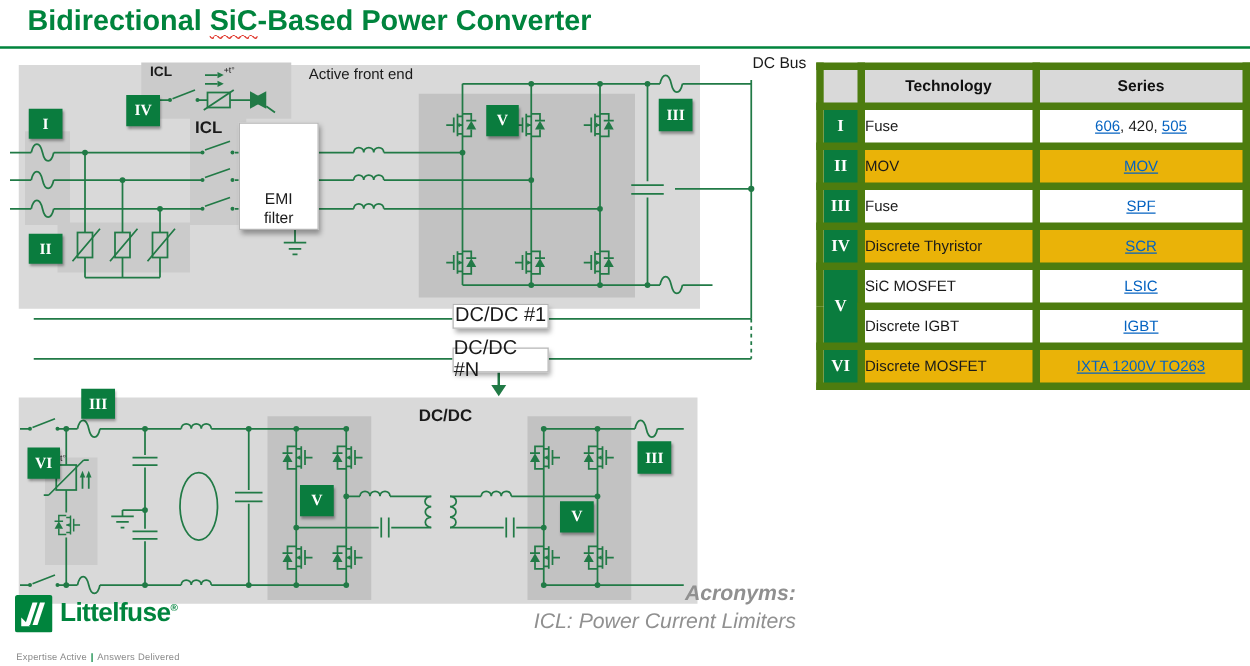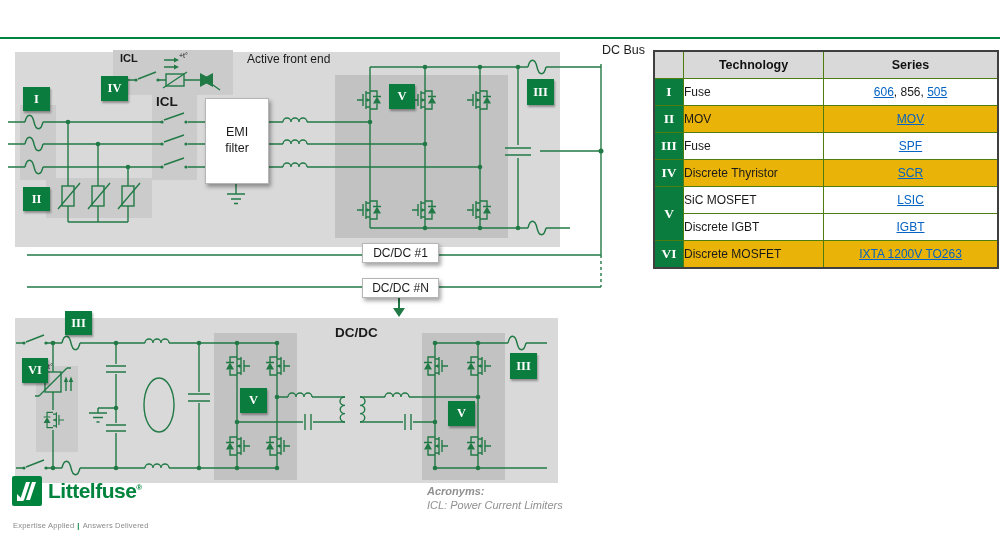--- a/index.html
+++ b/index.html
@@ -11,51 +11,52 @@
   .rule{position:absolute;left:0;top:37px;width:1000px;height:2px;background:#00843D;}
   
   .circuit{position:absolute;left:0;top:0;}
   
   .lbl{position:absolute;white-space:nowrap;color:#1a1a1a;}
   .b12{font-size:12px;font-weight:normal;}
   .b11{font-size:11px;font-weight:bold;}
   .b13{font-size:13.5px;font-weight:bold;}
   .r12{font-size:12.5px;margin-left:24px;}
   .wbox{position:absolute;background:#fff;border:1px solid #b5b5b5;box-shadow:2px 3px 4px rgba(0,0,0,.35);
-        display:flex;align-items:center;justify-content:center;font-size:12px;color:#1a1a1a;}
+        display:flex;align-items:center;justify-content:center;font-size:16px;color:#1a1a1a;}
   .emi{text-align:center;line-height:1.25;font-size:12.5px;}
   .badge{position:absolute;background:#0A7C3E;color:#fff;display:flex;align-items:center;justify-content:center;
          font-family:"Liberation Serif",serif;font-weight:bold;font-size:12.5px;box-shadow:1px 2px 2px rgba(0,0,0,.35);}
   
   table.lf{position:absolute;left:653px;top:50px;border-collapse:collapse;table-layout:fixed;
            font-size:12px;background:#fff;border:2px solid #3f3f3f;}
-  table.lf th,table.lf td{border:1px solid #4d7c0f;height:26px;padding:0;overflow:hidden;}
+  table.lf th,table.lf td{border:6px solid #4d7c0f;height:26px;padding:0;overflow:hidden;}
   table.lf th{background:#d9d9d9;font-size:12.5px;font-weight:bold;color:#111;}
   td.num{width:28px;background:#0A7C3E;color:#fff;text-align:center;
          font-family:"Liberation Serif",serif;font-weight:bold;font-size:13.5px;}
   td.tech{width:139px;padding-left:9px;color:#1a1a1a;margin-left:16px;}
   td.ser{width:173px;text-align:center;}
   tr.alt td{background:#eab308;}
   tr.alt td.num{background:#0A7C3E;}
   a.lnk{color:#0563C1;text-decoration:underline;cursor:pointer;}
   .plain{color:#1a1a1a;}
   
   .logo{position:absolute;left:12px;top:476px;display:flex;align-items:flex-start;}
   .brand{font-size:21px;font-weight:bold;color:#00843D;letter-spacing:-.5px;margin-left:6px;margin-top:3px;}
   .reg{font-size:8px;vertical-align:super;}
   .tagline{position:absolute;left:13px;top:521px;font-size:7.5px;color:#8a8a8a;letter-spacing:.2px;}
   .pipe{color:#00843D;padding:0 3px;font-weight:bold;}
-  .acro{position:absolute;left:427px;top:484px;font-size:11px;color:#909090;font-style:italic;line-height:1.3;}
+  .acro{position:absolute;left:427px;top:464px;font-size:17px;color:#909090;font-style:italic;line-height:1.3;text-align:right;}
   .acro .t{font-weight:bold;}
 </style>
 </head>
 <body>
 
 <div class="page">
 
+  <div class="title"><span>Bidirectional </span><span class="sic">SiC</span><span>-Based Power Converter</span></div>
   <div class="rule"></div>
 
   <svg class="circuit" width="1000" height="533" viewBox="0 0 1000 533">
     <defs>
       <path id="fuz" d="M0,0 c2,-9 7,-9 9,0 c2,9 7,9 9,0" fill="none"></path>
       <path id="ind" d="M0,0 a4,4 0 0 1 8,0 a4,4 0 0 1 8,0 a4,4 0 0 1 8,0" fill="none"></path>
       <g id="fet">
         <path d="M-4,-9 V9 M-7,-6 V6 M-7,0 H-13 M-4,-7 H0 M-4,0 H0 M-4,7 H0 M0,-9 H7 V-3.5 M3,-3.5 H11 M7,3.5 V9 H0" fill="none"></path>
         <polygon points="-0.5,0 -3.2,-1.9 -3.2,1.9" stroke="none"></polygon>
         <polygon points="3,3.5 11,3.5 7,-3.5" stroke="none"></polygon>
@@ -244,21 +245,21 @@
       </g>
     </g>
   </svg>
 
   <div class="lbl b11" style="left:120px;top:52px;">ICL</div>
   <div class="lbl b13" style="left:156px;top:94px;">ICL</div>
   <div class="lbl b12" style="left:247px;top:52px;">Active front end</div>
   <div class="lbl r12" style="left:578px;top:43px;">DC Bus</div>
   <div class="lbl b13" style="left:335px;top:325px;">DC/DC</div>
 
-  <div class="wbox emi" style="left:205px;top:98px;width:62px;height:84px;">
+  <div class="wbox emi" style="left:191px;top:98px;width:62px;height:84px;align-items:flex-end;">
     <span style="width:40px;">EMI filter</span>
   </div>
   <div class="wbox" style="left:362px;top:243px;width:75px;height:18px;">
     <span>DC/DC #1</span>
   </div>
   <div class="wbox" style="left:362px;top:278px;width:75px;height:18px;">
     <span>DC/DC #N</span>
   </div>
 
   <div class="badge" style="left:23px;top:87px;width:27px;height:24px;">I</div>
@@ -275,21 +276,21 @@
   <table class="lf">
     <tbody>
         <tr>
       <th></th>
       <th>Technology</th>
       <th>Series</th>
     </tr>
     <tr>
       <td class="num">I</td>
       <td class="tech">Fuse</td>
-      <td class="ser"><a class="lnk">606</a><span class="plain">, </span><span class="plain">856</span><span class="plain">, </span><a class="lnk">505</a></td>
+      <td class="ser"><a class="lnk">606</a><span class="plain">, </span><span class="plain">420</span><span class="plain">, </span><a class="lnk">505</a></td>
     </tr>
     <tr class="alt">
       <td class="num">II</td>
       <td class="tech">MOV</td>
       <td class="ser"><a class="lnk">MOV</a></td>
     </tr>
     <tr>
       <td class="num">III</td>
       <td class="tech">Fuse</td>
       <td class="ser"><a class="lnk">SPF</a></td>
@@ -318,20 +319,20 @@
 
   <div class="logo">
     <svg width="30" height="30" viewBox="0 0 30 30">
       <rect x="0" y="0" width="30" height="30" rx="2" fill="#00843D"></rect>
       <polygon points="8,24 14,6 18,6 12,24" fill="#fff"></polygon>
       <polygon points="14,24 20,6 24,6 18,24" fill="#fff"></polygon>
       <polygon points="5,25 12,25 5,18" fill="#fff"></polygon>
     </svg>
     <div class="brand"><span>Littelfuse</span><span class="reg">®</span></div>
   </div>
-  <div class="tagline"><span>Expertise Applied</span><span class="pipe">|</span><span>Answers Delivered</span></div>
+  <div class="tagline"><span>Expertise Active</span><span class="pipe">|</span><span>Answers Delivered</span></div>
 
   <div class="acro">
     <div class="t">Acronyms:</div>
     <div>ICL: Power Current Limiters</div>
   </div>
 
 </div>
 
 </body></html>

